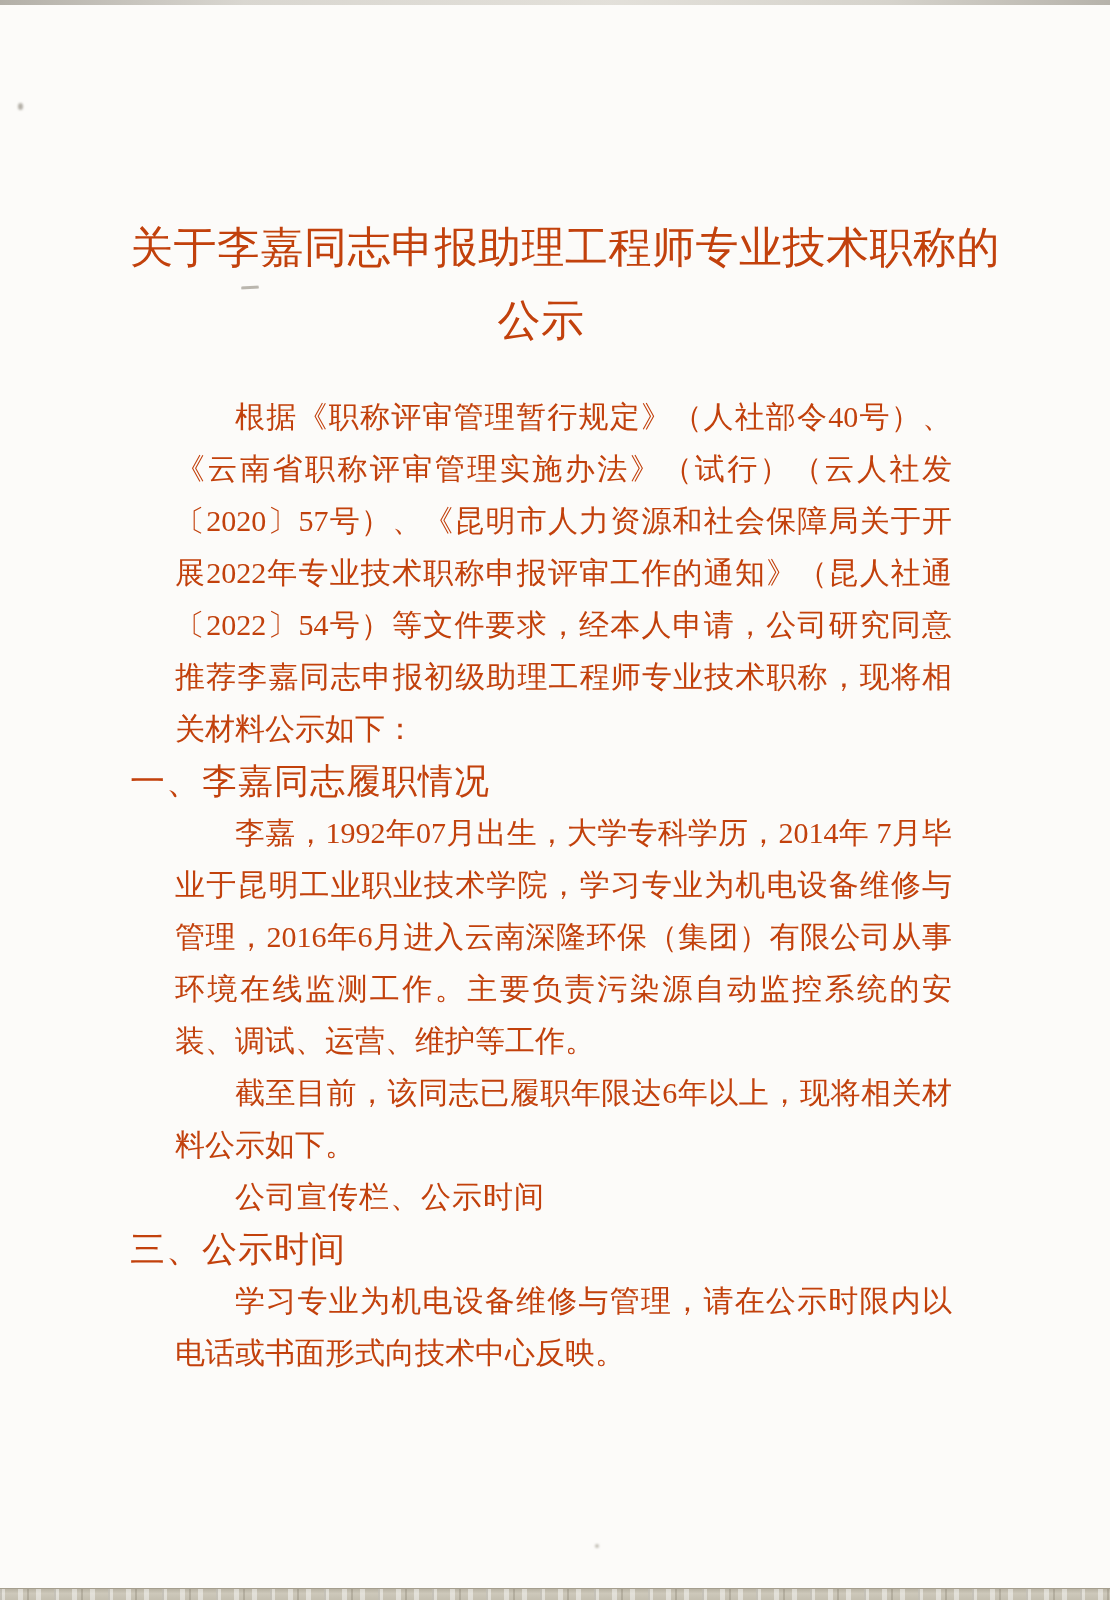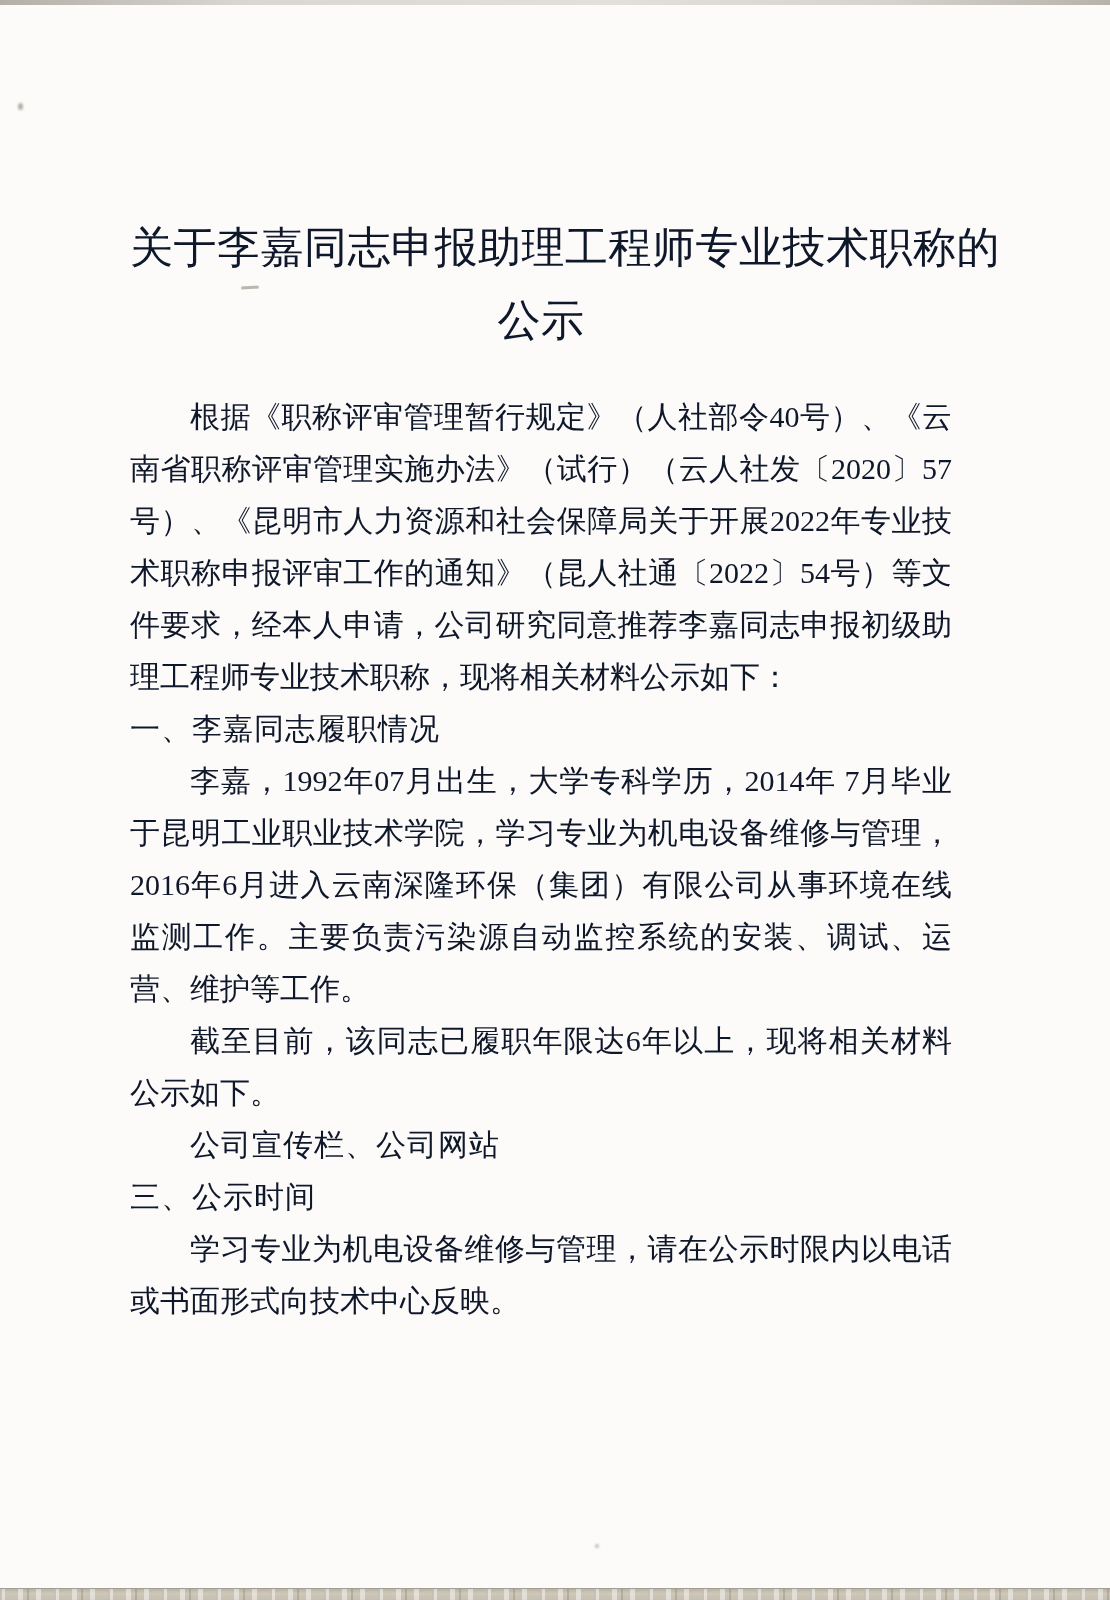--- a/index.html
+++ b/index.html
@@ -8,21 +8,21 @@
     background: #e8e6e1;
   }
   .page {
     position: relative;
     width: 1110px;
     height: 1600px;
     margin: 0 auto;
     background: #fcfbf9;
     overflow: hidden;
     font-family: "Liberation Serif", "DejaVu Serif", serif;
-    color: #0f172a;
+    color: #c2410c;
   }
   
   .edge-top {
     position: absolute;
     top: 0; left: 0; right: 0;
     height: 5px;
     background: linear-gradient(90deg, #a6a299 0%, #d3d0c9 22%, #dedbd4 55%, #cfccc4 80%, #aaa69d 100%);
     opacity: 0.85;
   }
   .edge-bottom {
@@ -86,29 +86,30 @@
   .body {
     margin-top: 46px;
     font-size: 30px;
     line-height: 52px;
   }
   .para {
     margin: 0;
   }
   .indent {
     text-indent: 2em;
+    margin-left: 45px;
   }
   .justify {
     text-align: justify;
     text-align-last: left;
   }
   .heading {
     margin: 0;
     font-family: "Liberation Sans", "DejaVu Sans", sans-serif;
-    font-size: 30px;
+    font-size: 35px;
     font-weight: normal;
     letter-spacing: 1px;
   }
   .sans-line {
     font-family: "Liberation Sans", "DejaVu Sans", sans-serif;
     letter-spacing: 1px;
   }
 </style>
 </head>
 <body>
@@ -132,21 +133,21 @@
 
       <p class="para indent justify">根据《职称评审管理暂行规定》（人社部令40号）、《云南省职称评审管理实施办法》（试行）（云人社发〔2020〕57号）、《昆明市人力资源和社会保障局关于开展2022年专业技术职称申报评审工作的通知》（昆人社通〔2022〕54号）等文件要求，经本人申请，公司研究同意推荐李嘉同志申报初级助理工程师专业技术职称，现将相关材料公示如下：</p>
 
       <p class="heading">一、李嘉同志履职情况</p>
 
       <p class="para indent justify">李嘉，1992年07月出生，大学专科学历，2014年 7月毕业于昆明工业职业技术学院，学习专业为机电设备维修与管理，2016年6月进入云南深隆环保（集团）有限公司从事环境在线监测工作。主要负责污染源自动监控系统的安装、调试、运营、维护等工作。</p>
 
       <p class="para indent justify">截至目前，该同志已履职年限达6年以上，现将相关材料公示如下。</p>
 
 
-      <p class="para indent sans-line">公司宣传栏、公司网站</p>
+      <p class="para indent sans-line">公司宣传栏、公示时间</p>
 
       <p class="heading">三、公示时间</p>
 
 
       <p class="para indent justify">学习专业为机电设备维修与管理，请在公示时限内以电话或书面形式向技术中心反映。</p>
 
 
     </div>
   </div>
 

